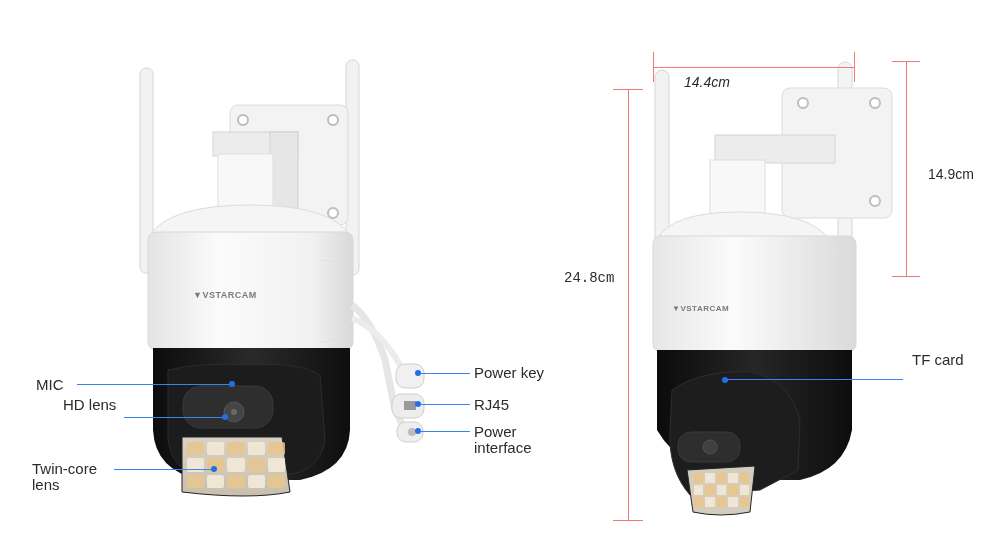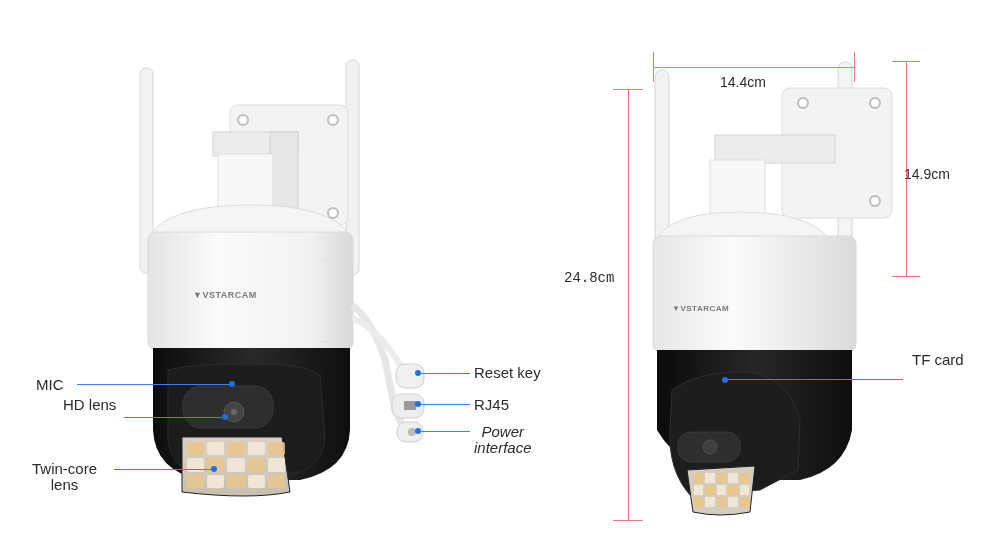--- a/index.html
+++ b/index.html
@@ -1,18 +1,18 @@
 <!DOCTYPE html>
 <html><head>
 <meta charset="utf-8">
 <style>
   html, body { margin: 0; padding: 0; background: #ffffff; }
   body { width: 1000px; height: 554px; position: relative; overflow: hidden;
          font-family: "Liberation Sans", "DejaVu Sans", sans-serif; color: #2a2a2a; }
-  .abs { position: absolute; text-align: center; }
+  .abs { position: absolute; }
   .label { position: absolute; font-size: 15px; line-height: 16px; color: #2b2b2b; white-space: pre-line; }
   .dim-label { position: absolute; font-size: 14px; color: #2b2b2b; }
   .leader { position: absolute; height: 1px; background: #3b82f6; }
   .dot { position: absolute; width: 6px; height: 6px; border-radius: 50%; background: #1f6fe8; }
   .red-v { position: absolute; width: 1px; background: #f07878; }
   .red-h { position: absolute; height: 1px; background: #f07878; }
   svg { position: absolute; left: 0; top: 0; }
 </style>
 </head>
 <body>
@@ -103,29 +103,29 @@
   <div class="leader" style="left:124px;top:417px;width:100px;"></div>
   <div class="dot" style="left:222px;top:414px;"></div>
 
   <span class="label" style="left:32px;top:461px;">Twin-core
 lens</span>
   <div class="leader" style="left:114px;top:469px;width:98px;"></div>
   <div class="dot" style="left:211px;top:466px;"></div>
 
   <div class="dot" style="left:415px;top:370px;"></div>
   <div class="leader" style="left:420px;top:373px;width:50px;"></div>
-  <span class="label" style="left:474px;top:365px;">Reset key</span>
+  <span class="label" style="left:474px;top:365px;">Power key</span>
 
   <div class="dot" style="left:415px;top:401px;"></div>
   <div class="leader" style="left:420px;top:404px;width:50px;"></div>
   <span class="label" style="left:474px;top:397px;">RJ45</span>
 
   <div class="dot" style="left:415px;top:428px;"></div>
   <div class="leader" style="left:420px;top:431px;width:50px;"></div>
-  <span class="label" style="left:474px;top:424px;font-style:italic;">Power
+  <span class="label" style="left:474px;top:424px;">Power
 interface</span>
 </div>
 
 <div class="abs" style="left:560px;top:0;width:440px;height:554px;">
   <svg width="440" height="554" viewBox="0 0 440 554">
     <defs>
       <linearGradient id="whiteBody2" x1="0" x2="1" y1="0" y2="0">
         <stop offset="0" stop-color="#e6e6e6"></stop>
         <stop offset="0.4" stop-color="#fbfbfb"></stop>
         <stop offset="1" stop-color="#dadada"></stop>
@@ -180,23 +180,23 @@
   </div>
 
   <div class="dot" style="left:162px;top:377px;"></div>
   <div class="leader" style="left:167px;top:379px;width:176px;"></div>
   <span class="label" style="left:352px;top:352px;">TF card</span>
 </div>
 
 <div class="red-h" style="left:653px;top:67px;width:202px;"></div>
 <div class="red-v" style="left:653px;top:52px;height:30px;"></div>
 <div class="red-v" style="left:854px;top:52px;height:30px;"></div>
-<span class="dim-label" style="left:720px;top:74px;">14.4cm</span>
+<span class="dim-label" style="left:684px;top:74px;font-style:italic;">14.4cm</span>
 
 <div class="red-v" style="left:628px;top:89px;height:432px;"></div>
 <div class="red-h" style="left:613px;top:89px;width:30px;"></div>
 <div class="red-h" style="left:613px;top:520px;width:30px;"></div>
 <span class="dim-label" style="left:564px;top:270px;font-family:Liberation Mono, monospace;">24.8cm</span>
 
 <div class="red-v" style="left:906px;top:61px;height:216px;"></div>
 <div class="red-h" style="left:892px;top:61px;width:28px;"></div>
 <div class="red-h" style="left:892px;top:276px;width:28px;"></div>
-<span class="dim-label" style="left:904px;top:166px;">14.9cm</span>
+<span class="dim-label" style="left:928px;top:166px;">14.9cm</span>
 
 </body></html>

